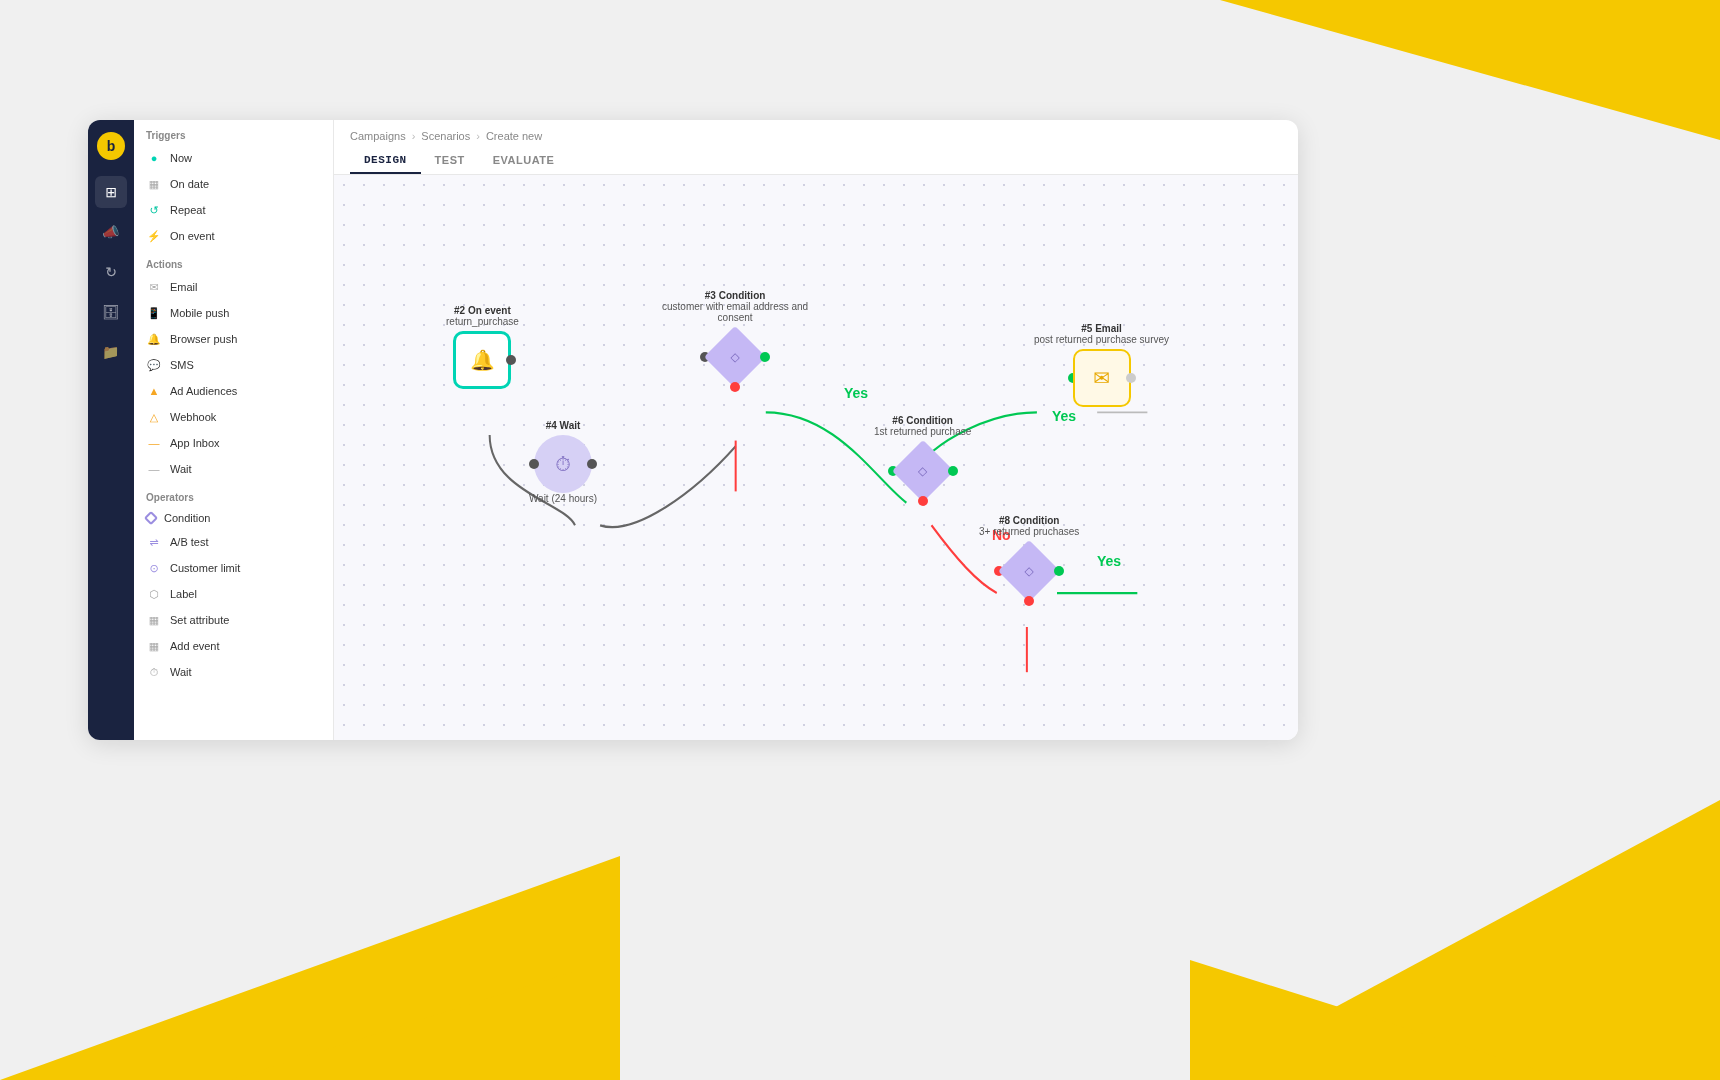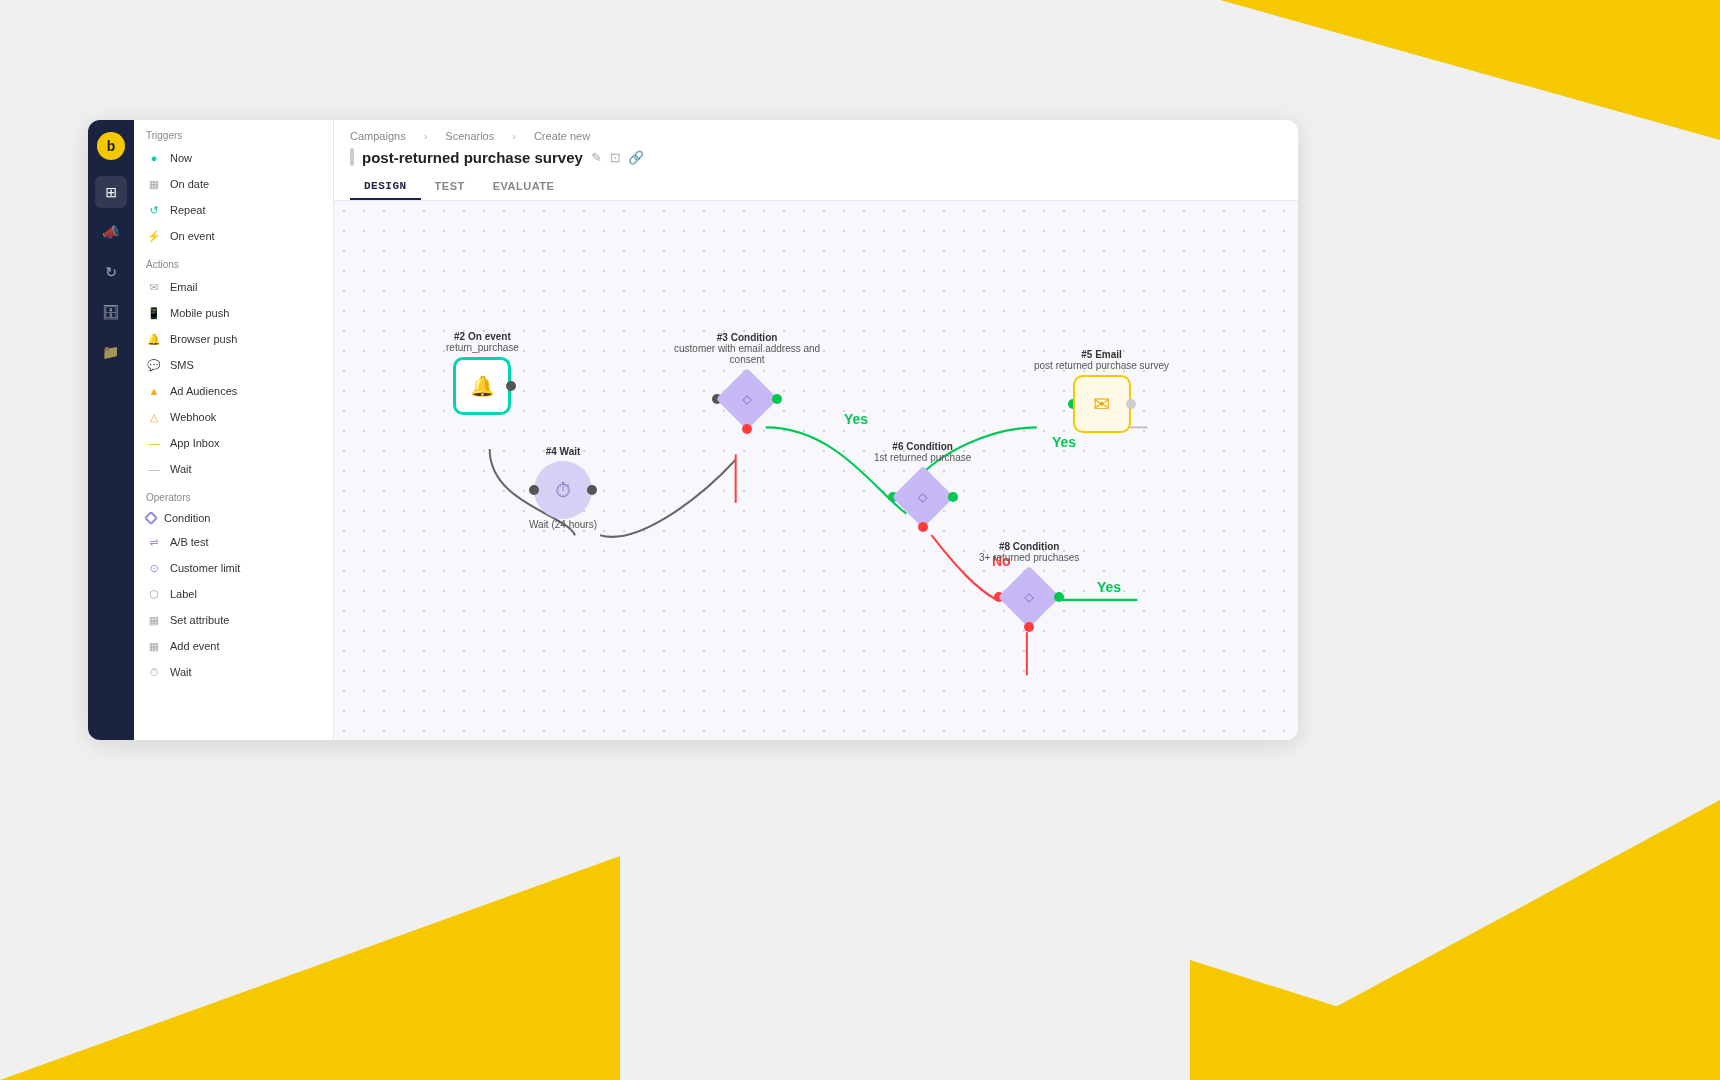--- a/index.html
+++ b/index.html
@@ -139,21 +139,21 @@
 
     .top-bar {
       padding: 10px 16px 0;
       border-bottom: 1px solid #e8e8e8;
       flex-shrink: 0;
     }
 
     .breadcrumb {
       display: flex;
       align-items: center;
-      gap: 18px;
+      gap: 6px;
       font-size: 11px;
       color: #666;
       margin-bottom: 6px;
     }
     .breadcrumb span { color: #888; }
     .breadcrumb .sep { color: #bbb; }
 
     .title-row {
       display: flex;
       align-items: center;
@@ -197,21 +197,21 @@
       position: relative;
       overflow: hidden;
       background: #f8f8fc;
       background-image: radial-gradient(circle, #d0d0e0 1px, transparent 1px);
       background-size: 20px 20px;
     }
 
     
     .panel-section-title {
       font-size: 10px;
-      font-weight: 400;
+      font-weight: 700;
       color: #888;
       padding: 10px 12px 4px;
       text-transform: none;
     }
     .panel-item {
       display: flex;
       align-items: center;
       gap: 8px;
       padding: 5px 12px;
       font-size: 11px;
@@ -474,27 +474,20 @@
   <div class="content-area">
 
     <div class="top-bar">
       <div class="breadcrumb">
         <span>Campaigns</span>
         <span class="sep">›</span>
         <span>Scenarios</span>
         <span class="sep">›</span>
         <span>Create new</span>
       </div>
-      <div class="title-row">
-        <div style="width:4px;height:18px;background:#ccc;border-radius:2px;"></div>
-        <span class="title-text">post-returned purchase survey</span>
-        <span class="title-icon">✎</span>
-        <span class="title-icon">⊡</span>
-        <span class="title-icon">🔗</span>
-      </div>
       <div class="tab-bar">
         <div class="tab active">DESIGN</div>
         <div class="tab">TEST</div>
         <div class="tab">EVALUATE</div>
       </div>
     </div>
 
     <div class="canvas-area">
 
       <svg class="flow-svg" viewBox="0 0 960 500" preserveAspectRatio="none">
@@ -530,21 +523,21 @@
       <div class="flow-node" style="left:195px; top:245px;">
         <div class="node-title">#4 Wait</div>
         <div style="position:relative; margin-top:4px;">
           <div class="conn-dot" style="left:-5px; top:50%; transform:translateY(-50%);"></div>
           <div class="node-wait">⏱</div>
           <div class="conn-dot" style="right:-5px; top:50%; transform:translateY(-50%);"></div>
         </div>
         <div class="node-subtitle">Wait (24 hours)</div>
       </div>
 
-      <div class="flow-node" style="left:340px; top:115px;margin-top:16px;">
+      <div class="flow-node" style="left:328px; top:115px;">
         <div class="node-title">#3 Condition</div>
         <div class="node-subtitle">customer with email address and</div>
         <div class="node-subtitle">consent</div>
         <div style="position:relative; margin-top:4px;">
           <div class="conn-dot" style="left:-5px; top:50%; transform:translateY(-50%);"></div>
           <div class="node-diamond-wrapper">
             <div class="node-diamond"></div>
             <div class="node-diamond-inner">◇</div>
           </div>
           <div class="conn-dot conn-dot-green" style="right:-5px; top:50%; transform:translateY(-50%);"></div>

